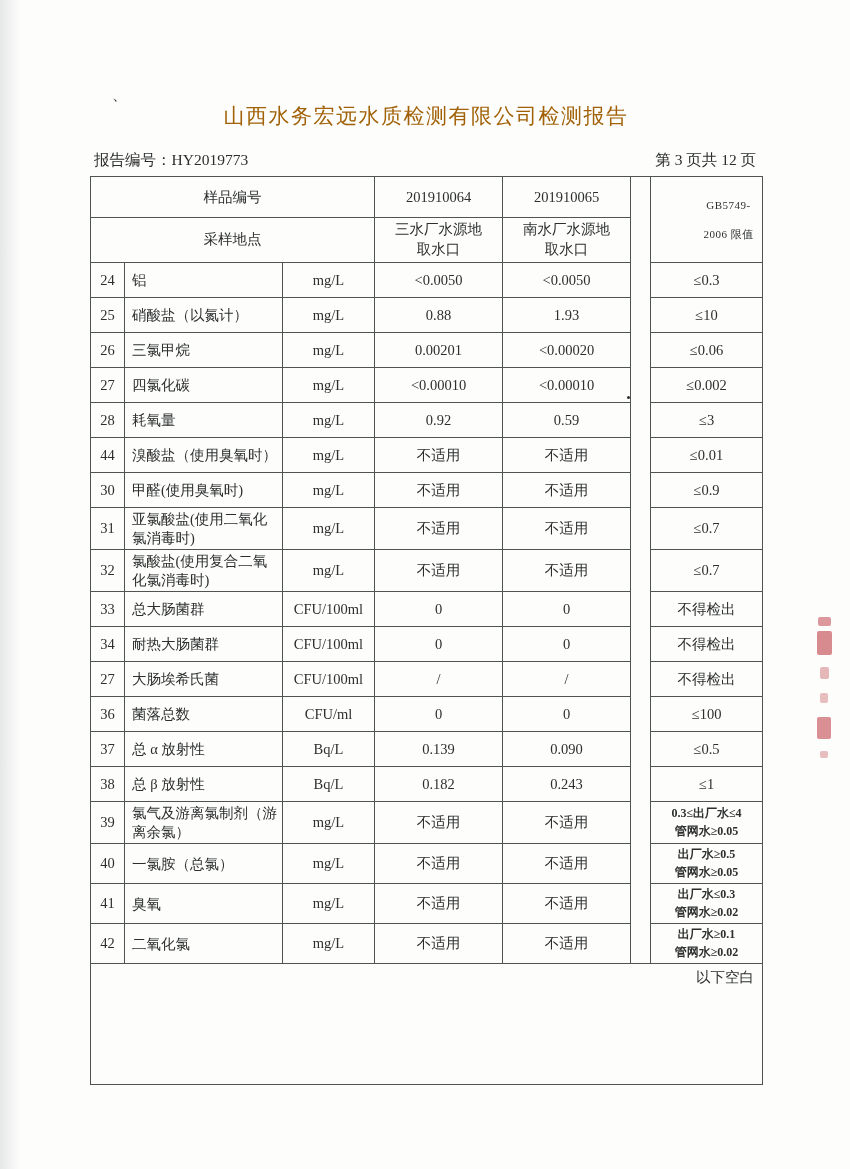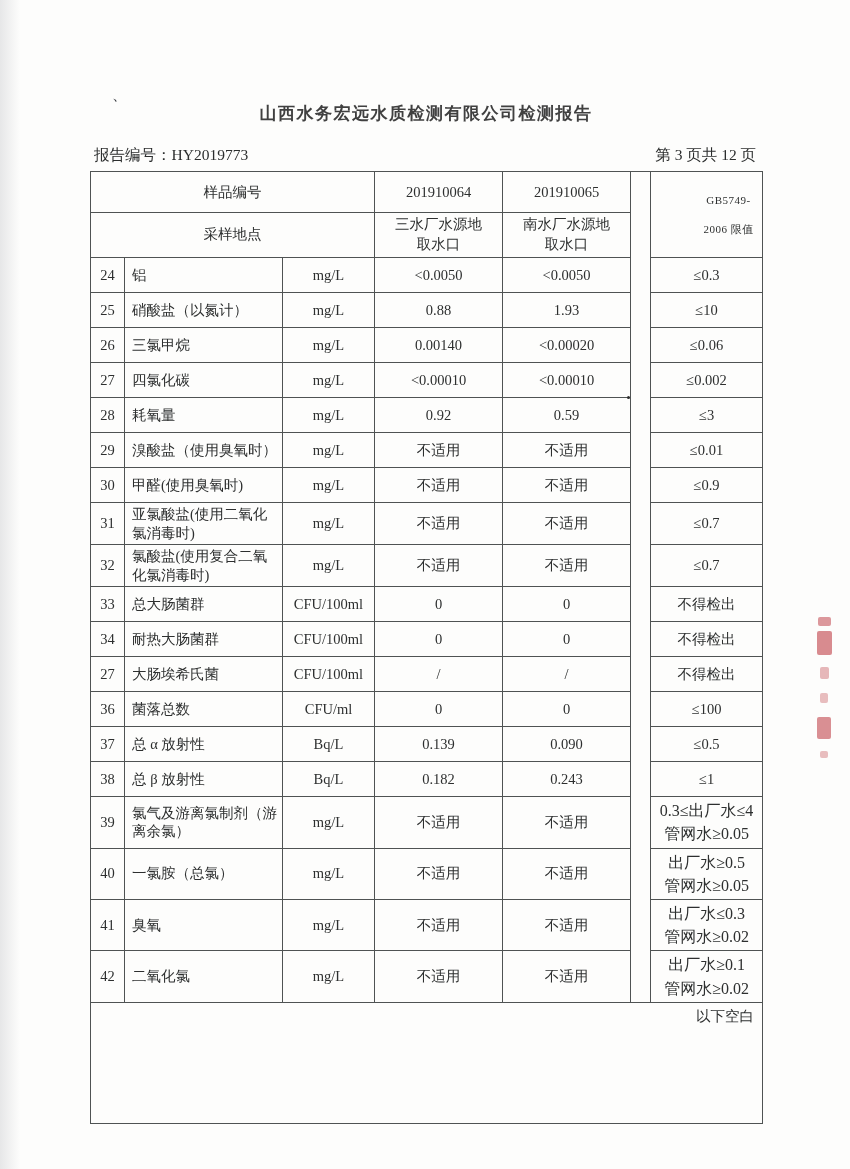--- a/index.html
+++ b/index.html
@@ -14,23 +14,23 @@
   
   .edge-shadow {
     position:absolute; left:0; top:0; bottom:0; width:20px;
     background:linear-gradient(to right, rgba(150,152,160,0.22), rgba(255,255,255,0));
     pointer-events:none;
   }
   .doc { position:absolute; left:90px; top:102px; width:672px; }
 
   .title {
     margin:0 0 20px 0;
-    font-size:17px; font-weight:bold;
+    font-size:21px; font-weight:normal;
     text-align:center; letter-spacing:1.5px;
-    color:#404040;
+    color:#a16207;
   }
   .report-line {
     display:flex; justify-content:space-between; align-items:flex-start;
     font-size:15.5px; margin:0 6px 5px 4px;
     color:#2b2d2d;
   }
 
   table.results {
     border-collapse:collapse; table-layout:fixed;
     width:672px;
@@ -48,21 +48,21 @@
   tr.h2 td { height:40px; line-height:1.35; }
   tr.r td  { height:30px; }
   tr.rsm td { height:35px; }
   td.loc span { display:block; }
   td.gb span { display:block; line-height:1.1; }
   td.gb span + span { margin-top:16px; }
   td.gb { font-size:11px; letter-spacing:0.5px;padding-left:47px; }
   td.spacer { border-top-style:hidden; border-bottom-style:hidden; }
   td.spacer.first { border-top-style:solid; }
   td.spacer.last  { border-bottom-style:solid; }
-  td.limit-sm { font-size:16px; line-height:1.45; padding:2px 1px; }
+  td.limit-sm { font-size:12px; line-height:1.45; padding:2px 1px;font-weight:bold; }
   td.limit-sm span { display:block; white-space:nowrap; }
   tr.blank td {
     height:112px; text-align:right; vertical-align:top;
     padding:4px 8px; font-size:14.5px;
   }
 
   
   .stray-mark { position:absolute; left:112px; top:86px; font-size:15px; color:#3c3f44; }
   .ink-dot { position:absolute; left:627px; top:396px; width:3px; height:3px; background:#2e2e2e; border-radius:50%; }
   .stamp { position:absolute; left:811px; top:612px; width:26px; height:158px; pointer-events:none; }
@@ -141,21 +141,21 @@
             <td>mg/L</td>
             <td>0.88</td>
             <td>1.93</td>
             <td class="spacer"></td>
             <td>≤10</td>
           </tr>
           <tr class="r">
             <td>26</td>
             <td class="name">三氯甲烷</td>
             <td>mg/L</td>
-            <td>0.00140</td>
+            <td>0.00201</td>
             <td>&lt;0.00020</td>
             <td class="spacer"></td>
             <td>≤0.06</td>
           </tr>
           <tr class="r">
             <td>27</td>
             <td class="name">四氯化碳</td>
             <td>mg/L</td>
             <td>&lt;0.00010</td>
             <td>&lt;0.00010</td>
@@ -165,21 +165,21 @@
           <tr class="r">
             <td>28</td>
             <td class="name">耗氧量</td>
             <td>mg/L</td>
             <td>0.92</td>
             <td>0.59</td>
             <td class="spacer"></td>
             <td>≤3</td>
           </tr>
           <tr class="r">
-            <td>29</td>
+            <td>44</td>
             <td class="name">溴酸盐（使用臭氧时）</td>
             <td>mg/L</td>
             <td>不适用</td>
             <td>不适用</td>
             <td class="spacer"></td>
             <td>≤0.01</td>
           </tr>
           <tr class="r">
             <td>30</td>
             <td class="name">甲醛(使用臭氧时)</td>

